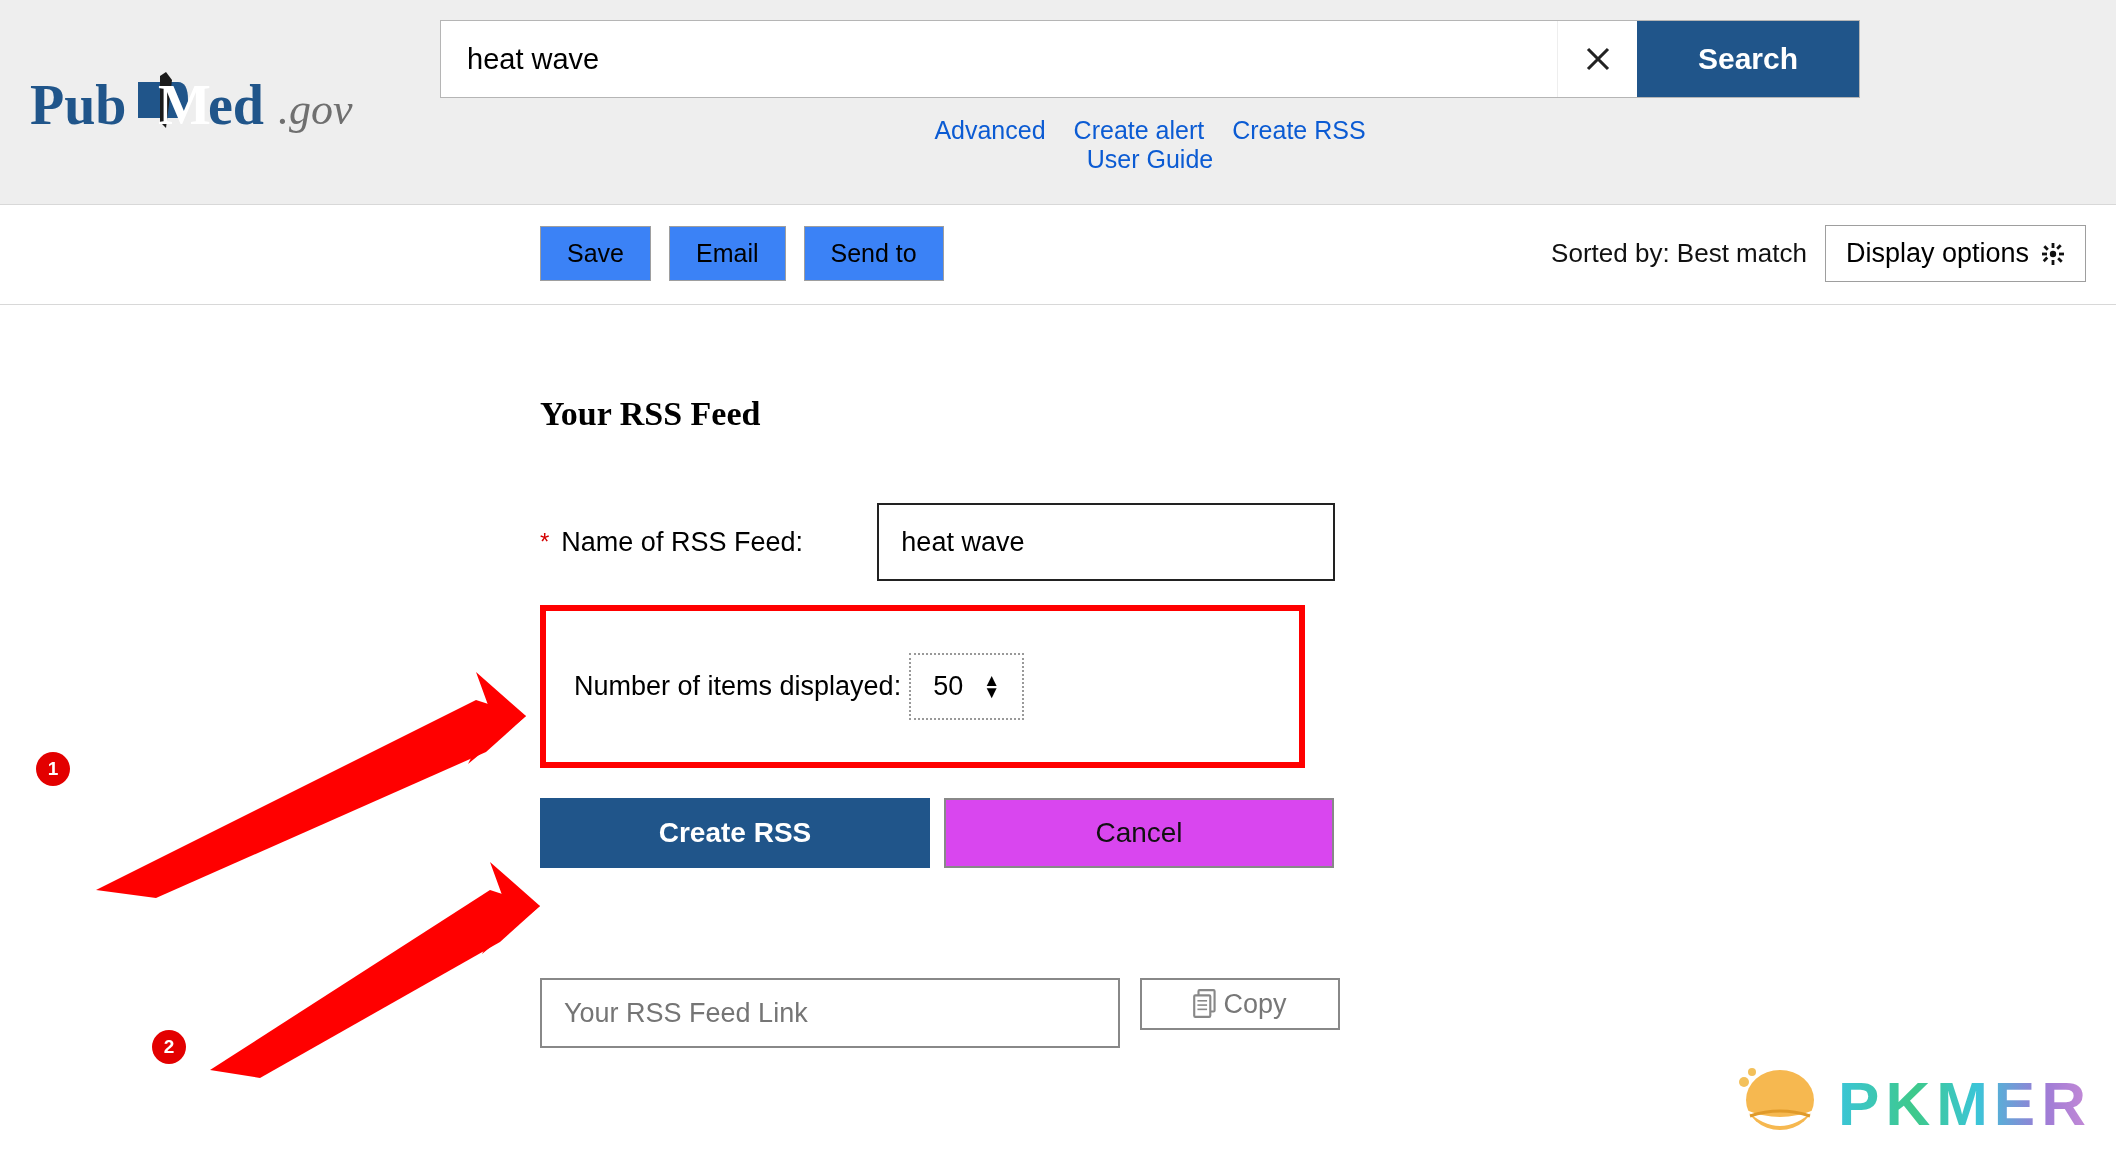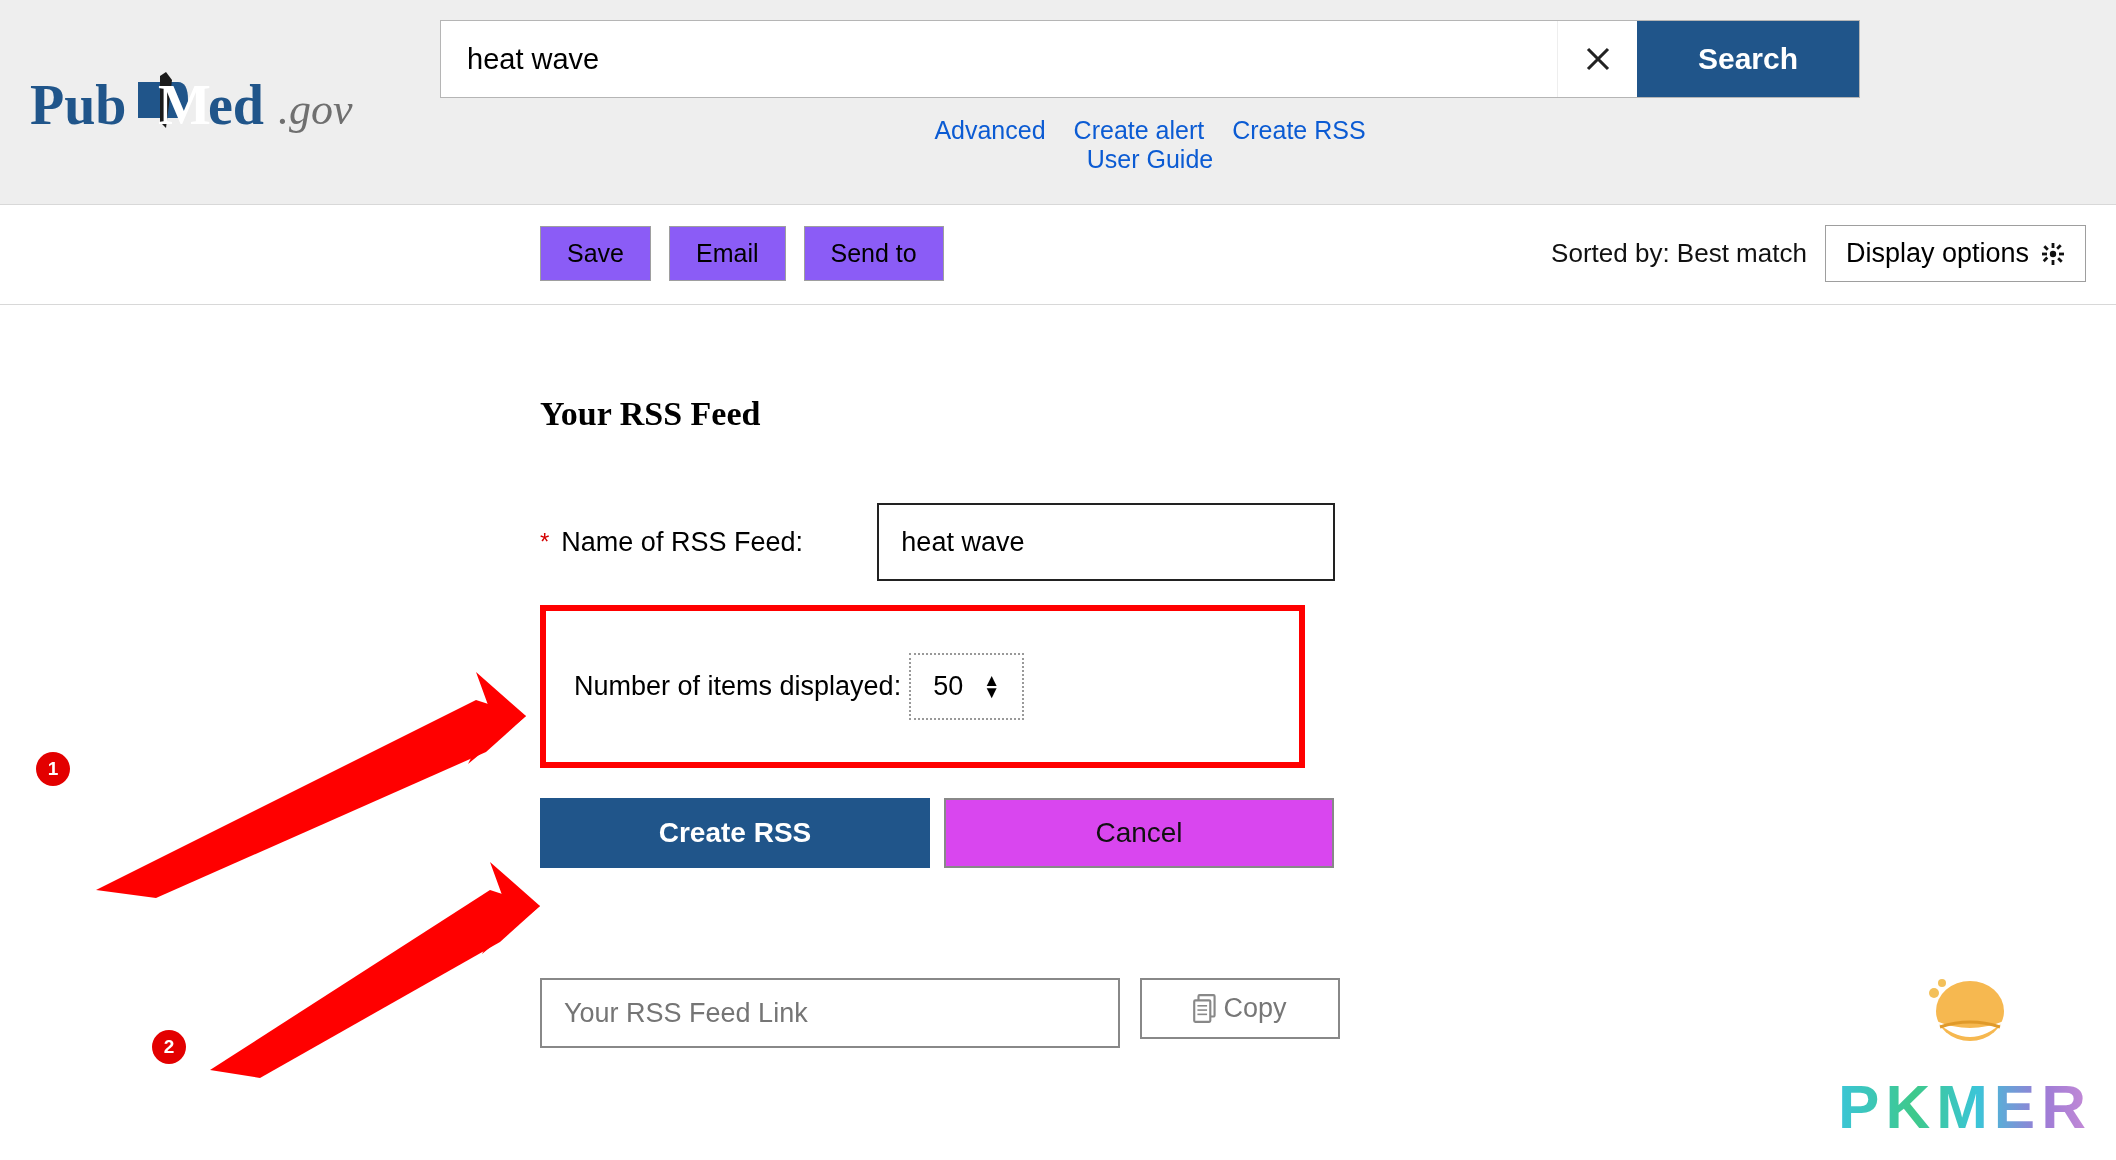--- a/index.html
+++ b/index.html
@@ -84,21 +84,21 @@
   .toolbar {
     border-bottom: 1px solid #d8d8d8;
     padding: 20px 30px 22px 540px;
     display: flex;
     justify-content: space-between;
     align-items: center;
   }
   .toolbar-left { display: flex; gap: 18px; }
   .tb-btn {
     border: 1px solid #9e9e9e;
-    background: #8b5cf6;
+    background: #3b82f6;
     font-size: 25px;
     padding: 12px 26px;
     cursor: pointer;
   }
   .toolbar-right { display: flex; align-items: center; gap: 18px; }
   .sorted-text { font-size: 26px; color: #111; }
   .display-btn {
     border: 1px solid #9e9e9e;
     background: #fff;
     font-size: 27px;
@@ -176,21 +176,21 @@
   .link-input {
     width: 580px;
     height: 70px;
     border: 2px solid #888;
     font-size: 27px;
     padding: 0 22px;
     color: #777;
   }
   .copy-btn {
     width: 200px;
-    height: 61px;
+    height: 52px;
     border: 2px solid #888;
     background: #fff;
     color: #777;
     font-size: 27px;
     display: flex;
     align-items: center;
     justify-content: center;
     gap: 4px;
     cursor: pointer;
   }
@@ -212,21 +212,20 @@
   .arrow {
     position: absolute;
   }
   .pkmer {
     position: absolute;
     right: 24px;
     bottom: 18px;
     display: flex;
     align-items: center;
     gap: 18px;
-    flex-direction: column;
   }
   .pkmer-logo { width: 90px; height: 78px; position: relative; }
   .pkmer-text {
     font-size: 62px;
     font-weight: 800;
     letter-spacing: 6px;
     background: linear-gradient(90deg, #3bc5d8 0%, #3ec98b 30%, #3bc5d8 55%, #9b7bd6 80%, #c78ad6 100%);
     -webkit-background-clip: text;
     background-clip: text;
     color: transparent;

